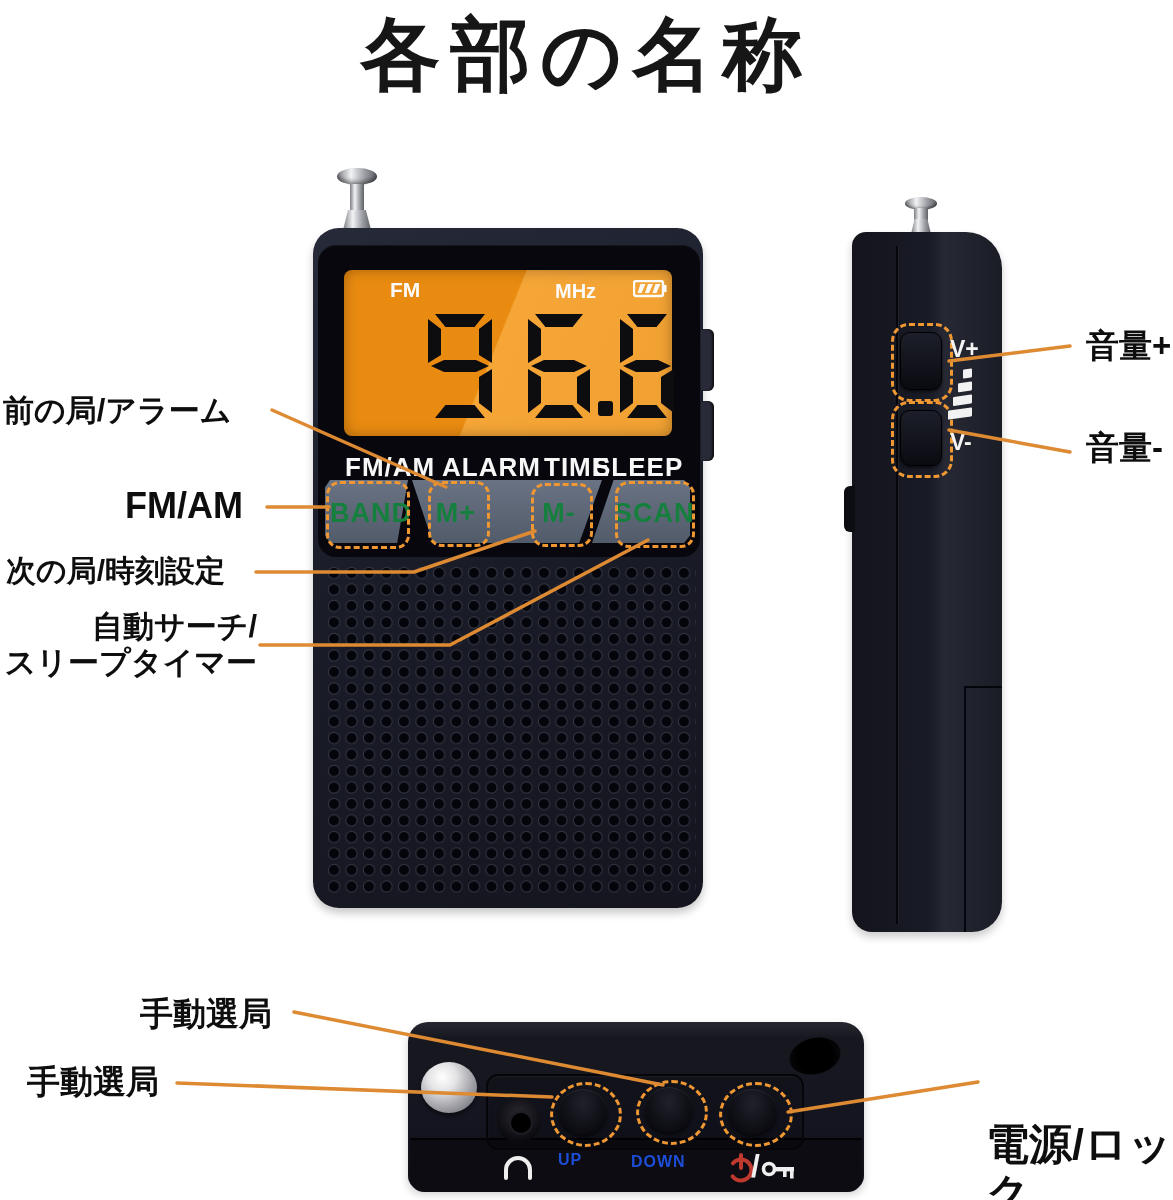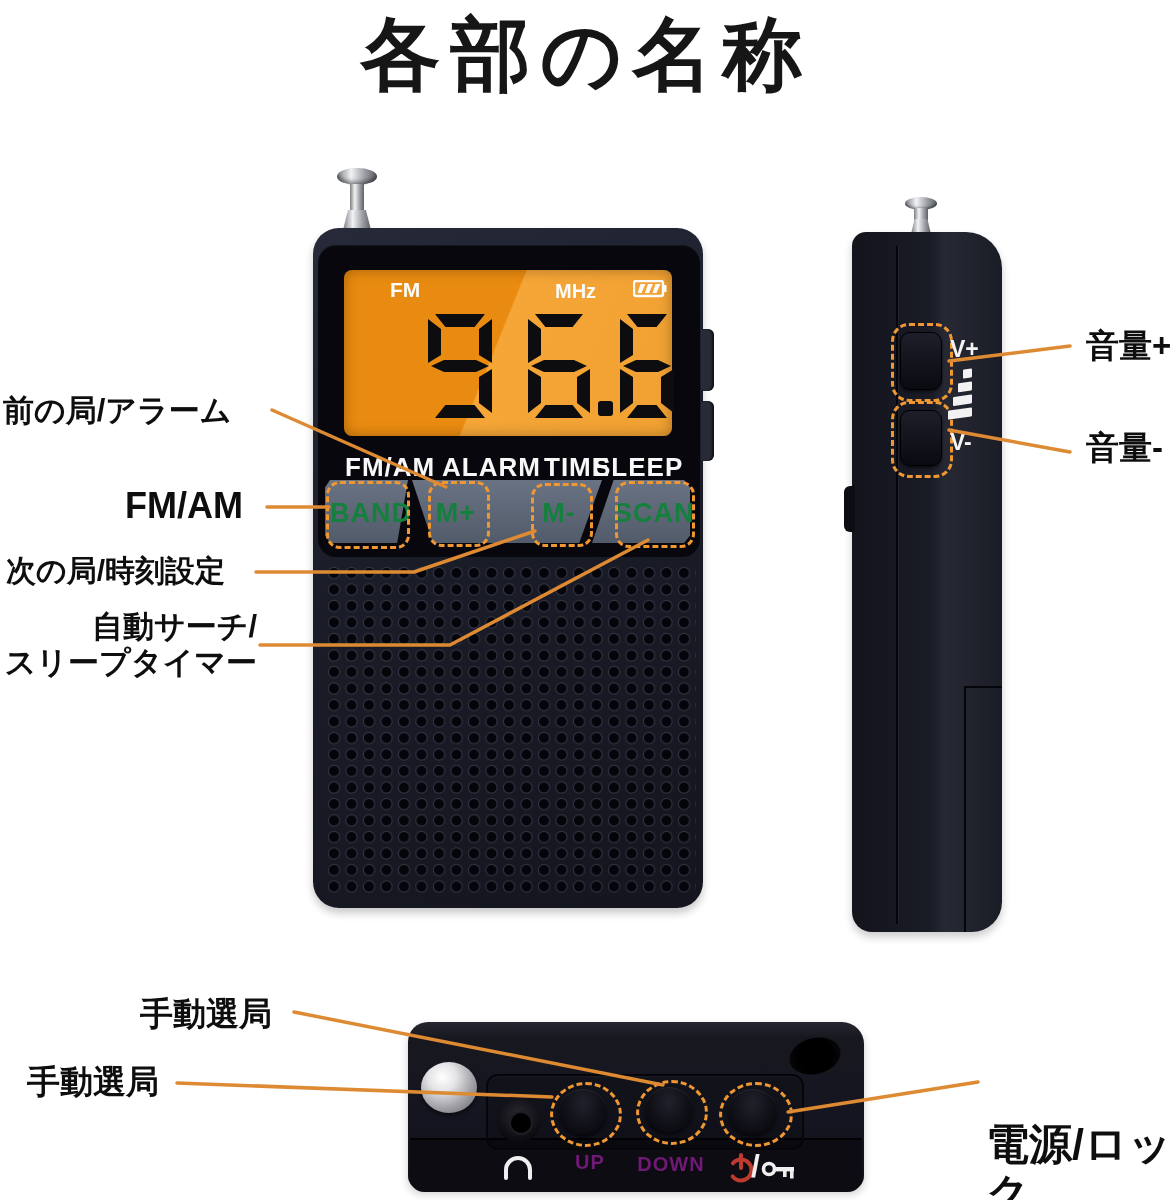--- a/index.html
+++ b/index.html
@@ -51,21 +51,21 @@
       border:2px solid #05050a;background:rgba(0,0,0,.18);box-shadow:inset 0 1px 2px rgba(255,255,255,.05);}
   .dome{left:421px;top:1062px;width:56px;height:51px;border-radius:50%;
       background:radial-gradient(circle at 38% 30%,#ffffff 0%,#e4e4e6 28%,#a0a0a6 62%,#5d5d66 100%);
       box-shadow:0 3px 4px rgba(0,0,0,.45);}
   .hole{left:789px;top:1038px;width:52px;height:36px;border-radius:50%;background:radial-gradient(circle,#000 55%,#0c0c12 100%);transform:rotate(-14deg);}
   .jack-out{left:497px;top:1099px;width:44px;height:44px;border-radius:50%;
       background:radial-gradient(circle at 50% 38%,#2a2a31 0%,#0a0a0f 72%);}
   .jack-in{left:509px;top:1111px;width:20px;height:20px;border-radius:50%;background:#000;border:2px solid #1d1d24;}
   .pushbtn{border-radius:50%;background:radial-gradient(ellipse at 50% 32%,#20212b 0%,#0b0b11 72%);
       box-shadow:0 3px 3px rgba(0,0,0,.55),inset 0 1px 1px rgba(255,255,255,.08);}
-  .port-label{font-size:20px;font-weight:700;color:#701a75;text-align:center;letter-spacing:1px;}
+  .port-label{font-size:16px;font-weight:700;color:#1d4ed8;text-align:left;letter-spacing:1px;}
   svg{display:block;}
 </style>
 </head>
 <body>
 
 <div id="stage">
 
   <div class="abs title">各部の名称</div>
 
   <div class="abs metal" style="left:337px;top:168px;width:40px;height:17px;border-radius:50%;box-shadow:inset 0 -3px 4px rgba(0,0,0,.45);"></div>

